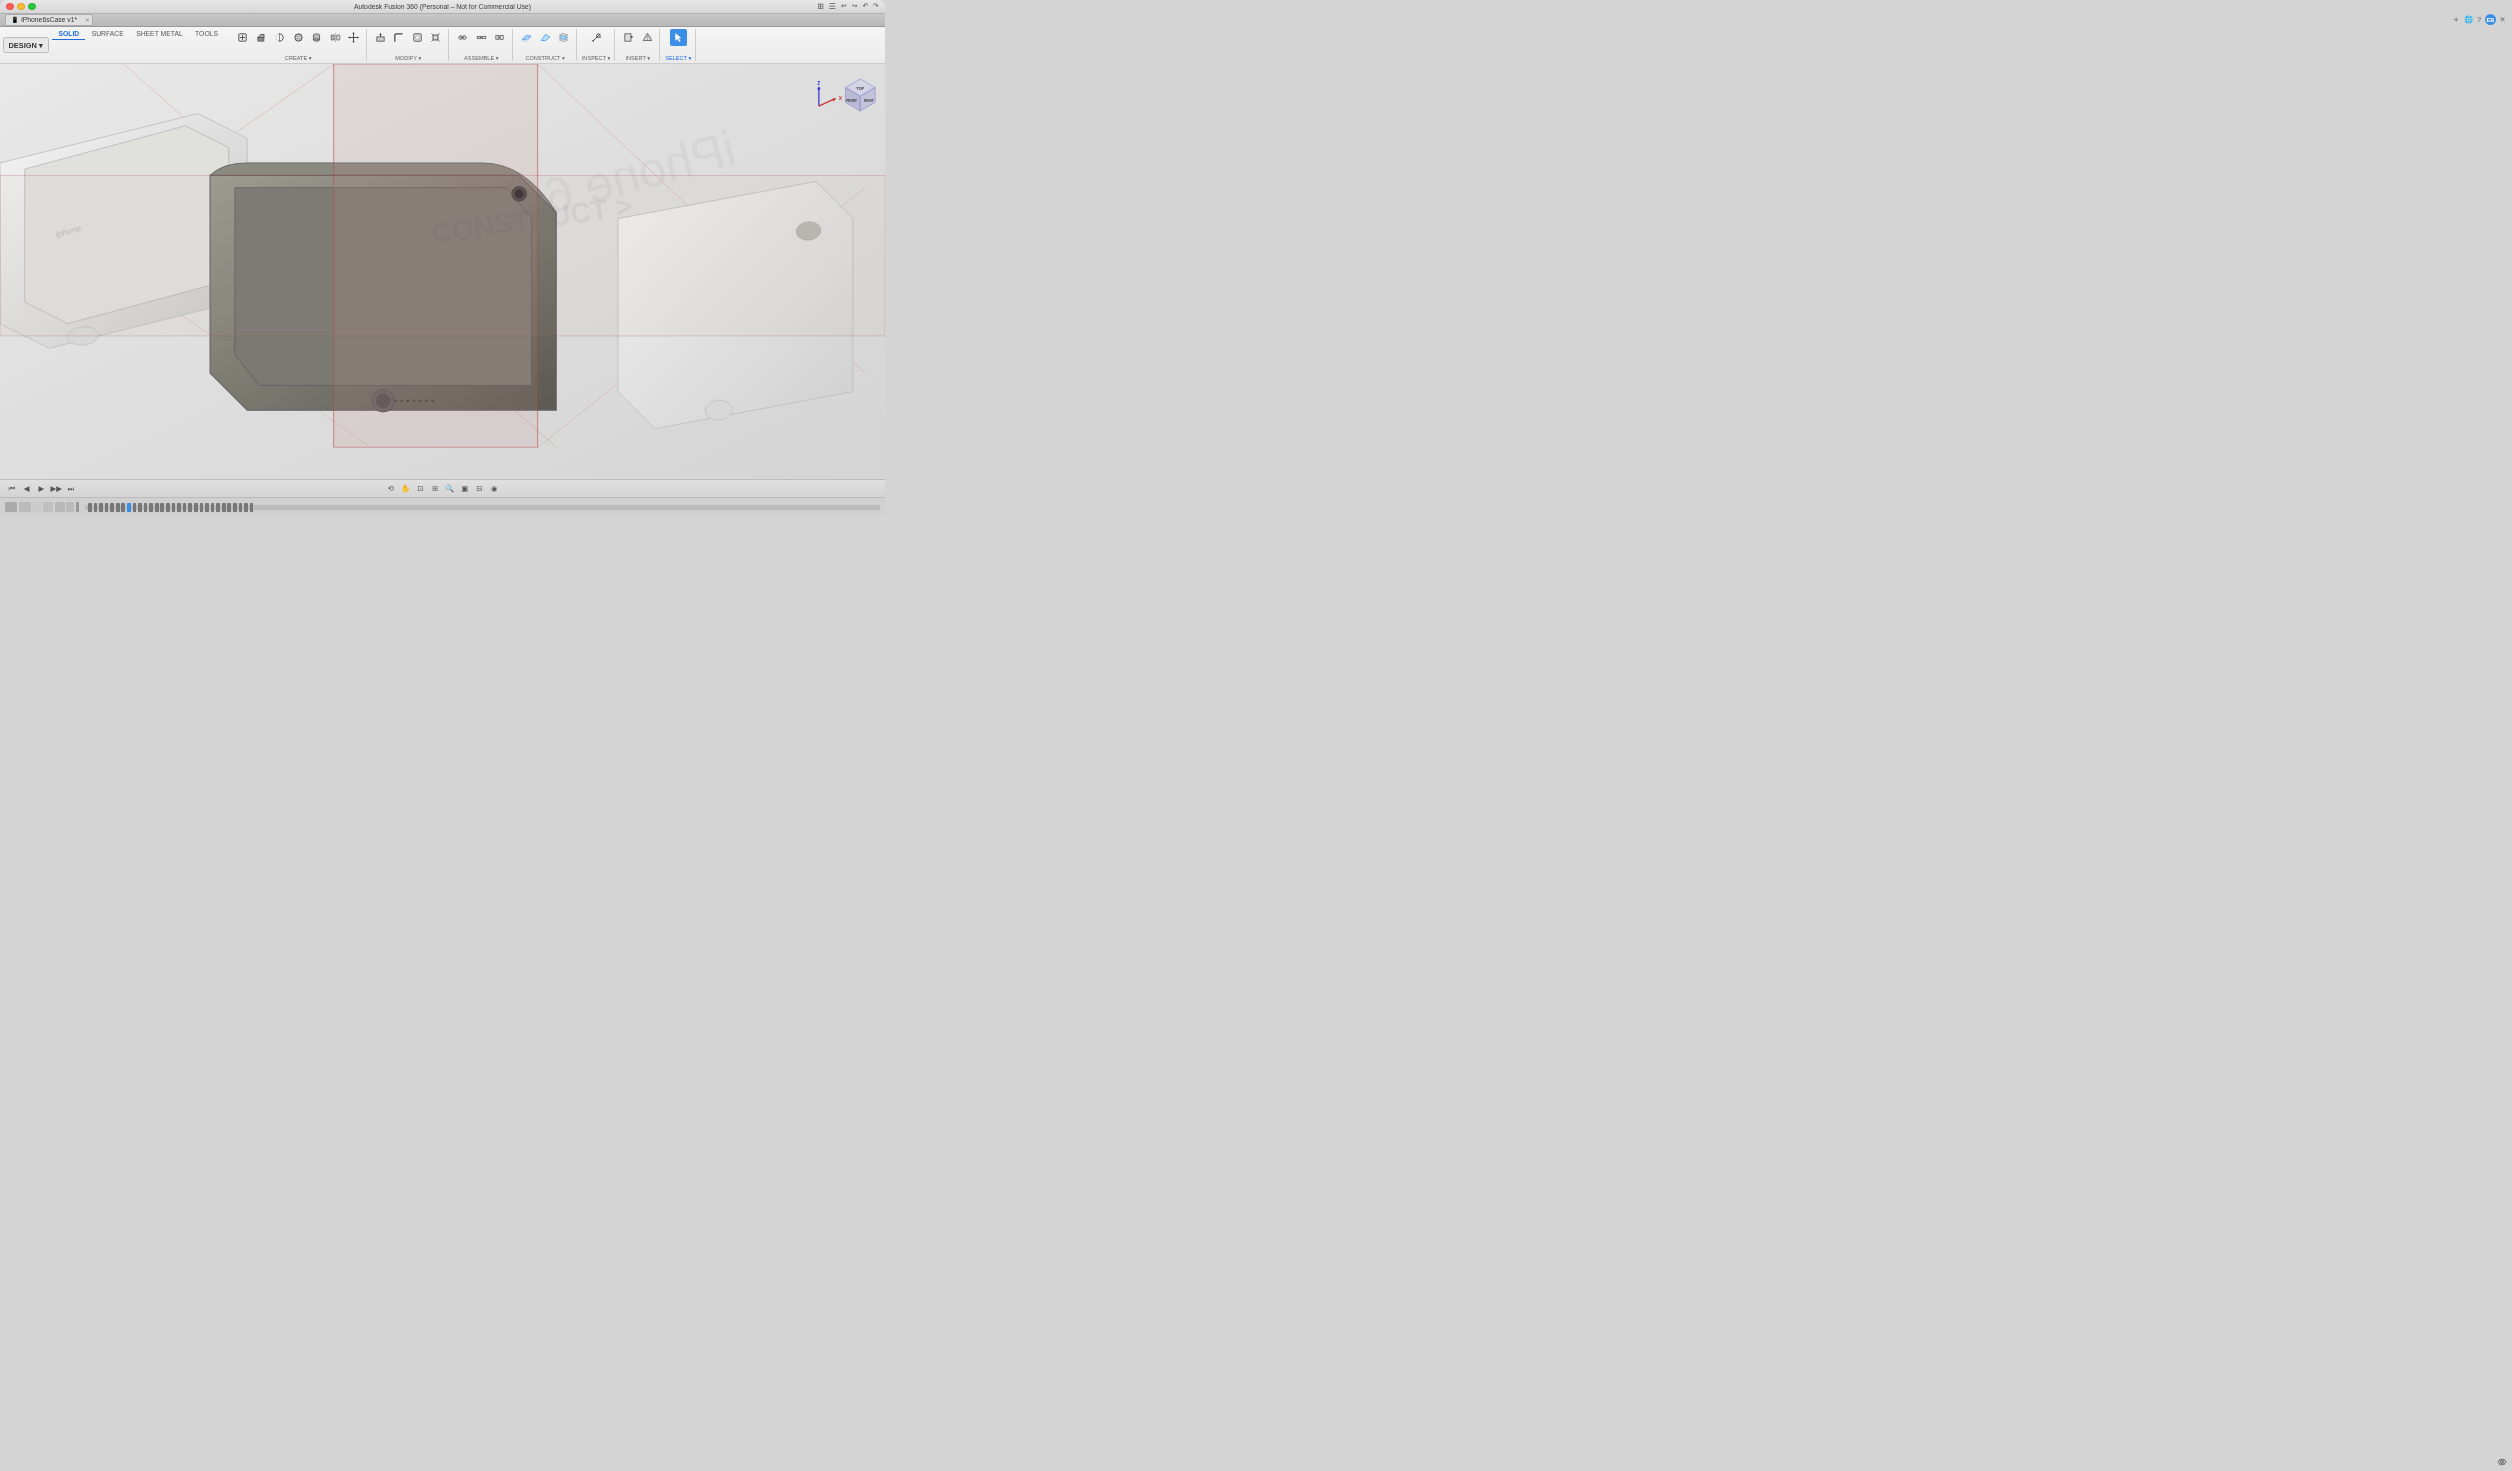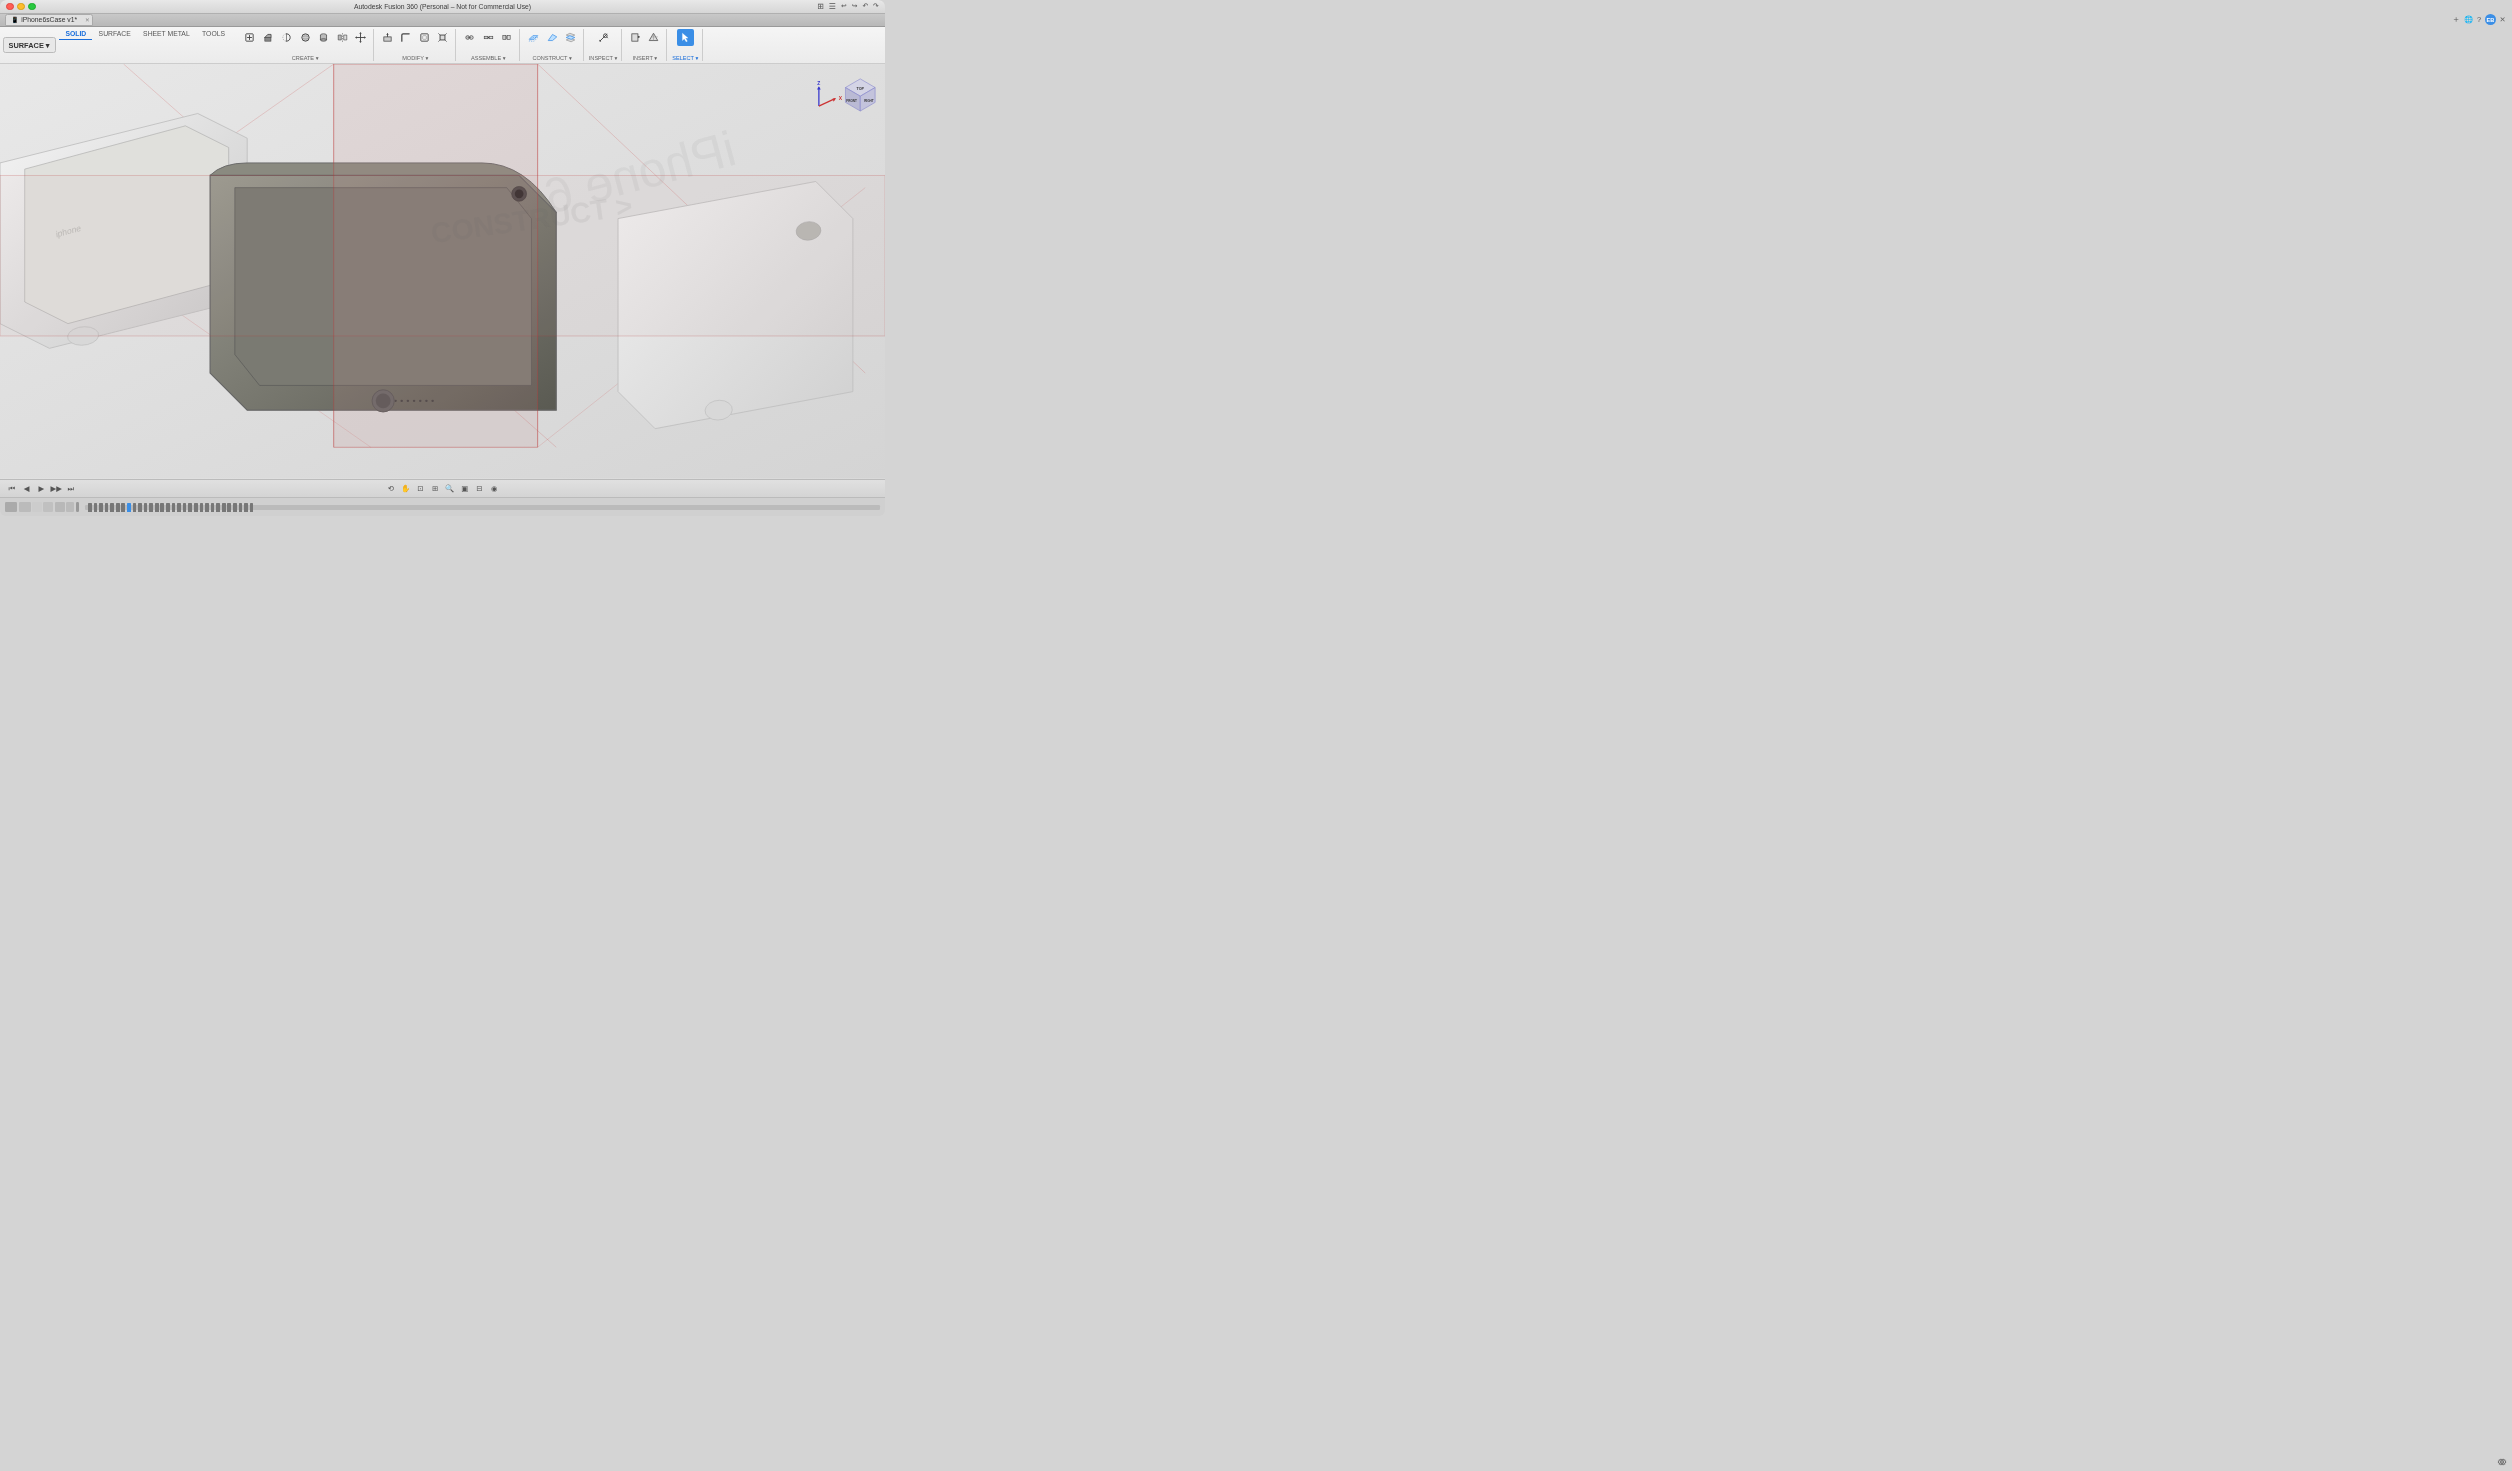--- a/index.html
+++ b/index.html
@@ -292,21 +292,21 @@
     <span style="font-size:7.4px; color:#555;">🌐</span>
     <span style="font-size:7.4px; color:#555; cursor:pointer;">?</span>
     <span style="width:11px; height:11px; background:#3a8ee6; border-radius:50%; display:inline-flex; align-items:center; justify-content:center; color:white; font-size:5.6px; font-weight:bold; cursor:pointer;">EB</span>
     <span style="font-size:7.4px; color:#666; cursor:pointer;">✕</span>
   </div>
 </div>
 
 <div id="toolbar">
 
   <div id="design-btn">
-    <span>SURFACE ▾</span>
+    <span>DESIGN ▾</span>
   </div>
 
   <div id="mode-tabs">
     <div class="mode-tab active">SOLID</div>
     <div class="mode-tab">SURFACE</div>
     <div class="mode-tab">SHEET METAL</div>
     <div class="mode-tab">TOOLS</div>
   </div>
 
   <div class="tool-group">

